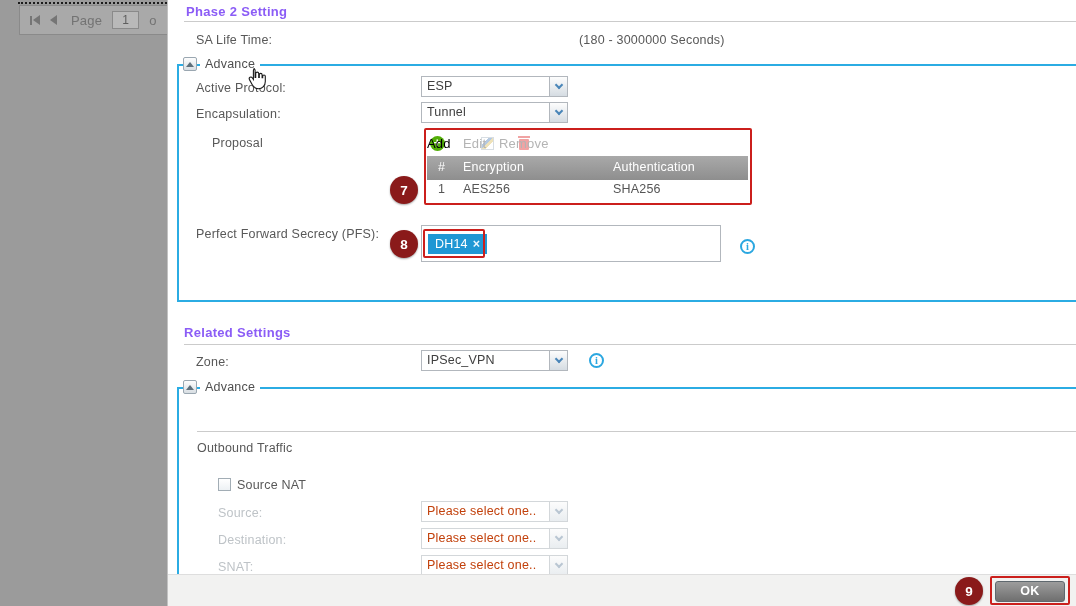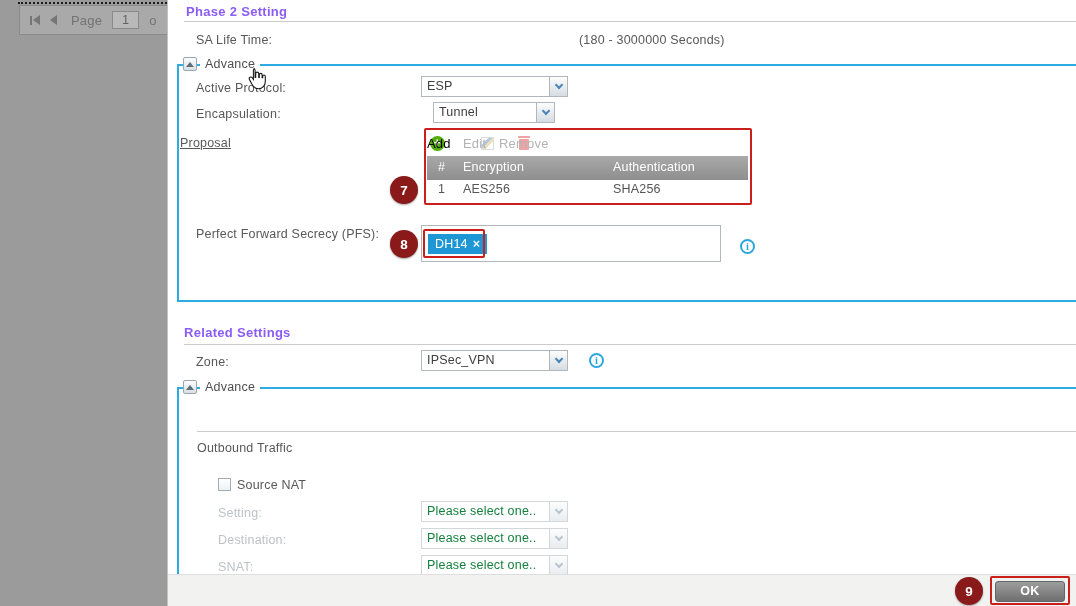--- a/index.html
+++ b/index.html
@@ -33,21 +33,21 @@
   .blue-line-v { width:0; border-left:2px solid #2bace3; }
   .collapse-btn { width:14px; height:14px; background:linear-gradient(#fdfdfd,#d8dee3); border:1px solid #9aa7b1; border-radius:2px; display:flex; align-items:center; justify-content:center; z-index:2; }
   .tri-up { width:0; height:0; border-left:4px solid transparent; border-right:4px solid transparent; border-bottom:5px solid #5f6f7a; }
   .adv-label { font-size:12.5px; color:#4f4f4f; background:#fff; padding:0 5px; height:15px; line-height:15px; z-index:2; white-space:nowrap; }
 
   
   .ddown { height:21px; display:flex; flex-direction:row; }
   .ddown .fld { position:static; flex:1; border:1px solid #b2b7bd; border-right:none; background:#fff; color:#3f3f3f; font-size:12.5px; line-height:19px; padding:0 5px; overflow:hidden; white-space:nowrap; }
   .ddown .arrow { position:static; width:19px; border:1px solid #b2b7bd; background:linear-gradient(#fdfdfd,#d5dce2); display:flex; align-items:center; justify-content:center; }
   .chev { position:static; width:6px; height:6px; border-right:2px solid #4a86b8; border-bottom:2px solid #4a86b8; transform:rotate(45deg); margin-top:-4px; }
-  .ddown.disabled .fld { border-color:#d3d7da; color:#15803d; }
+  .ddown.disabled .fld { border-color:#d3d7da; color:#c2410c; }
   .ddown.disabled .arrow { border-color:#d3d7da; background:linear-gradient(#fcfcfc,#e9edf0); }
   .ddown.disabled .chev { border-color:#b9c6d2; }
 
   
   .tbl-toolbar { left:259px; top:131px; width:321px; height:25px; display:flex; align-items:center; background:#fff; }
   .tbl-toolbar > * { position:static; }
   .tb-item { display:flex; align-items:center; font-size:13px; }
   .add-ico { width:15px; height:15px; border-radius:50%; background:#52ae07; color:#fff; font-size:13px; font-weight:bold; line-height:14px; text-align:center; margin:0 5px 0 3px; }
   .pencil-ico { width:13px; height:13px; border:1px solid #ccd4da; background:linear-gradient(135deg,#fff 30%,#9db8d8 30%,#9db8d8 50%,#ead9a2 50%,#ead9a2 64%,#fff 64%); margin:0 5px 0 18px; opacity:.75; }
   .tb-dis { color:#b4b4b4;margin-left:36px; }
@@ -117,28 +117,28 @@
 
   <div class="lbl" style="left:28px; top:81px;">Active Protocol:</div>
   <div class="ddown" style="left:253px; top:76px; width:147px;">
     <span class="fld">ESP</span>
     <span class="arrow">
         <span class="chev"></span>
       </span>
   </div>
 
   <div class="lbl" style="left:28px; top:107px;">Encapsulation:</div>
-  <div class="ddown" style="left:253px; top:102px; width:122px;margin-left:12px;">
+  <div class="ddown" style="left:253px; top:102px; width:147px;">
     <span class="fld">Tunnel</span>
     <span class="arrow">
         <span class="chev"></span>
       </span>
   </div>
 
-  <div class="lbl" style="left:12px; top:136px;text-decoration:underline;">Proposal</div>
+  <div class="lbl" style="left:44px; top:136px;">Proposal</div>
 
   <div class="tbl-toolbar">
     <span class="tb-item">
         <span class="add-ico">+</span>
         <span>Add</span>
       </span>
     <span class="tb-item tb-dis">
         <span class="pencil-ico"></span>
         <span>Edit</span>
       </span>
@@ -196,21 +196,21 @@
     </div>
   <div class="adv-label" style="left:32px; top:380px;">Advance</div>
 
   <div class="sec-line" style="left:29px; top:431px;"></div>
 
   <div class="lbl" style="left:29px; top:441px;text-align:right;">Outbound Traffic</div>
 
   <div class="chkbox" style="left:50px; top:478px;"></div>
   <div class="lbl" style="left:69px; top:478px;">Source NAT</div>
 
-  <div class="lbl-dis" style="left:50px; top:506px;">Setting:</div>
+  <div class="lbl-dis" style="left:50px; top:506px;">Source:</div>
   <div class="ddown disabled" style="left:253px; top:501px; width:147px;">
     <span class="fld">Please select one..</span>
     <span class="arrow">
         <span class="chev"></span>
       </span>
   </div>
 
   <div class="lbl-dis" style="left:50px; top:533px;">Destination:</div>
   <div class="ddown disabled" style="left:253px; top:528px; width:147px;">
     <span class="fld">Please select one..</span>

